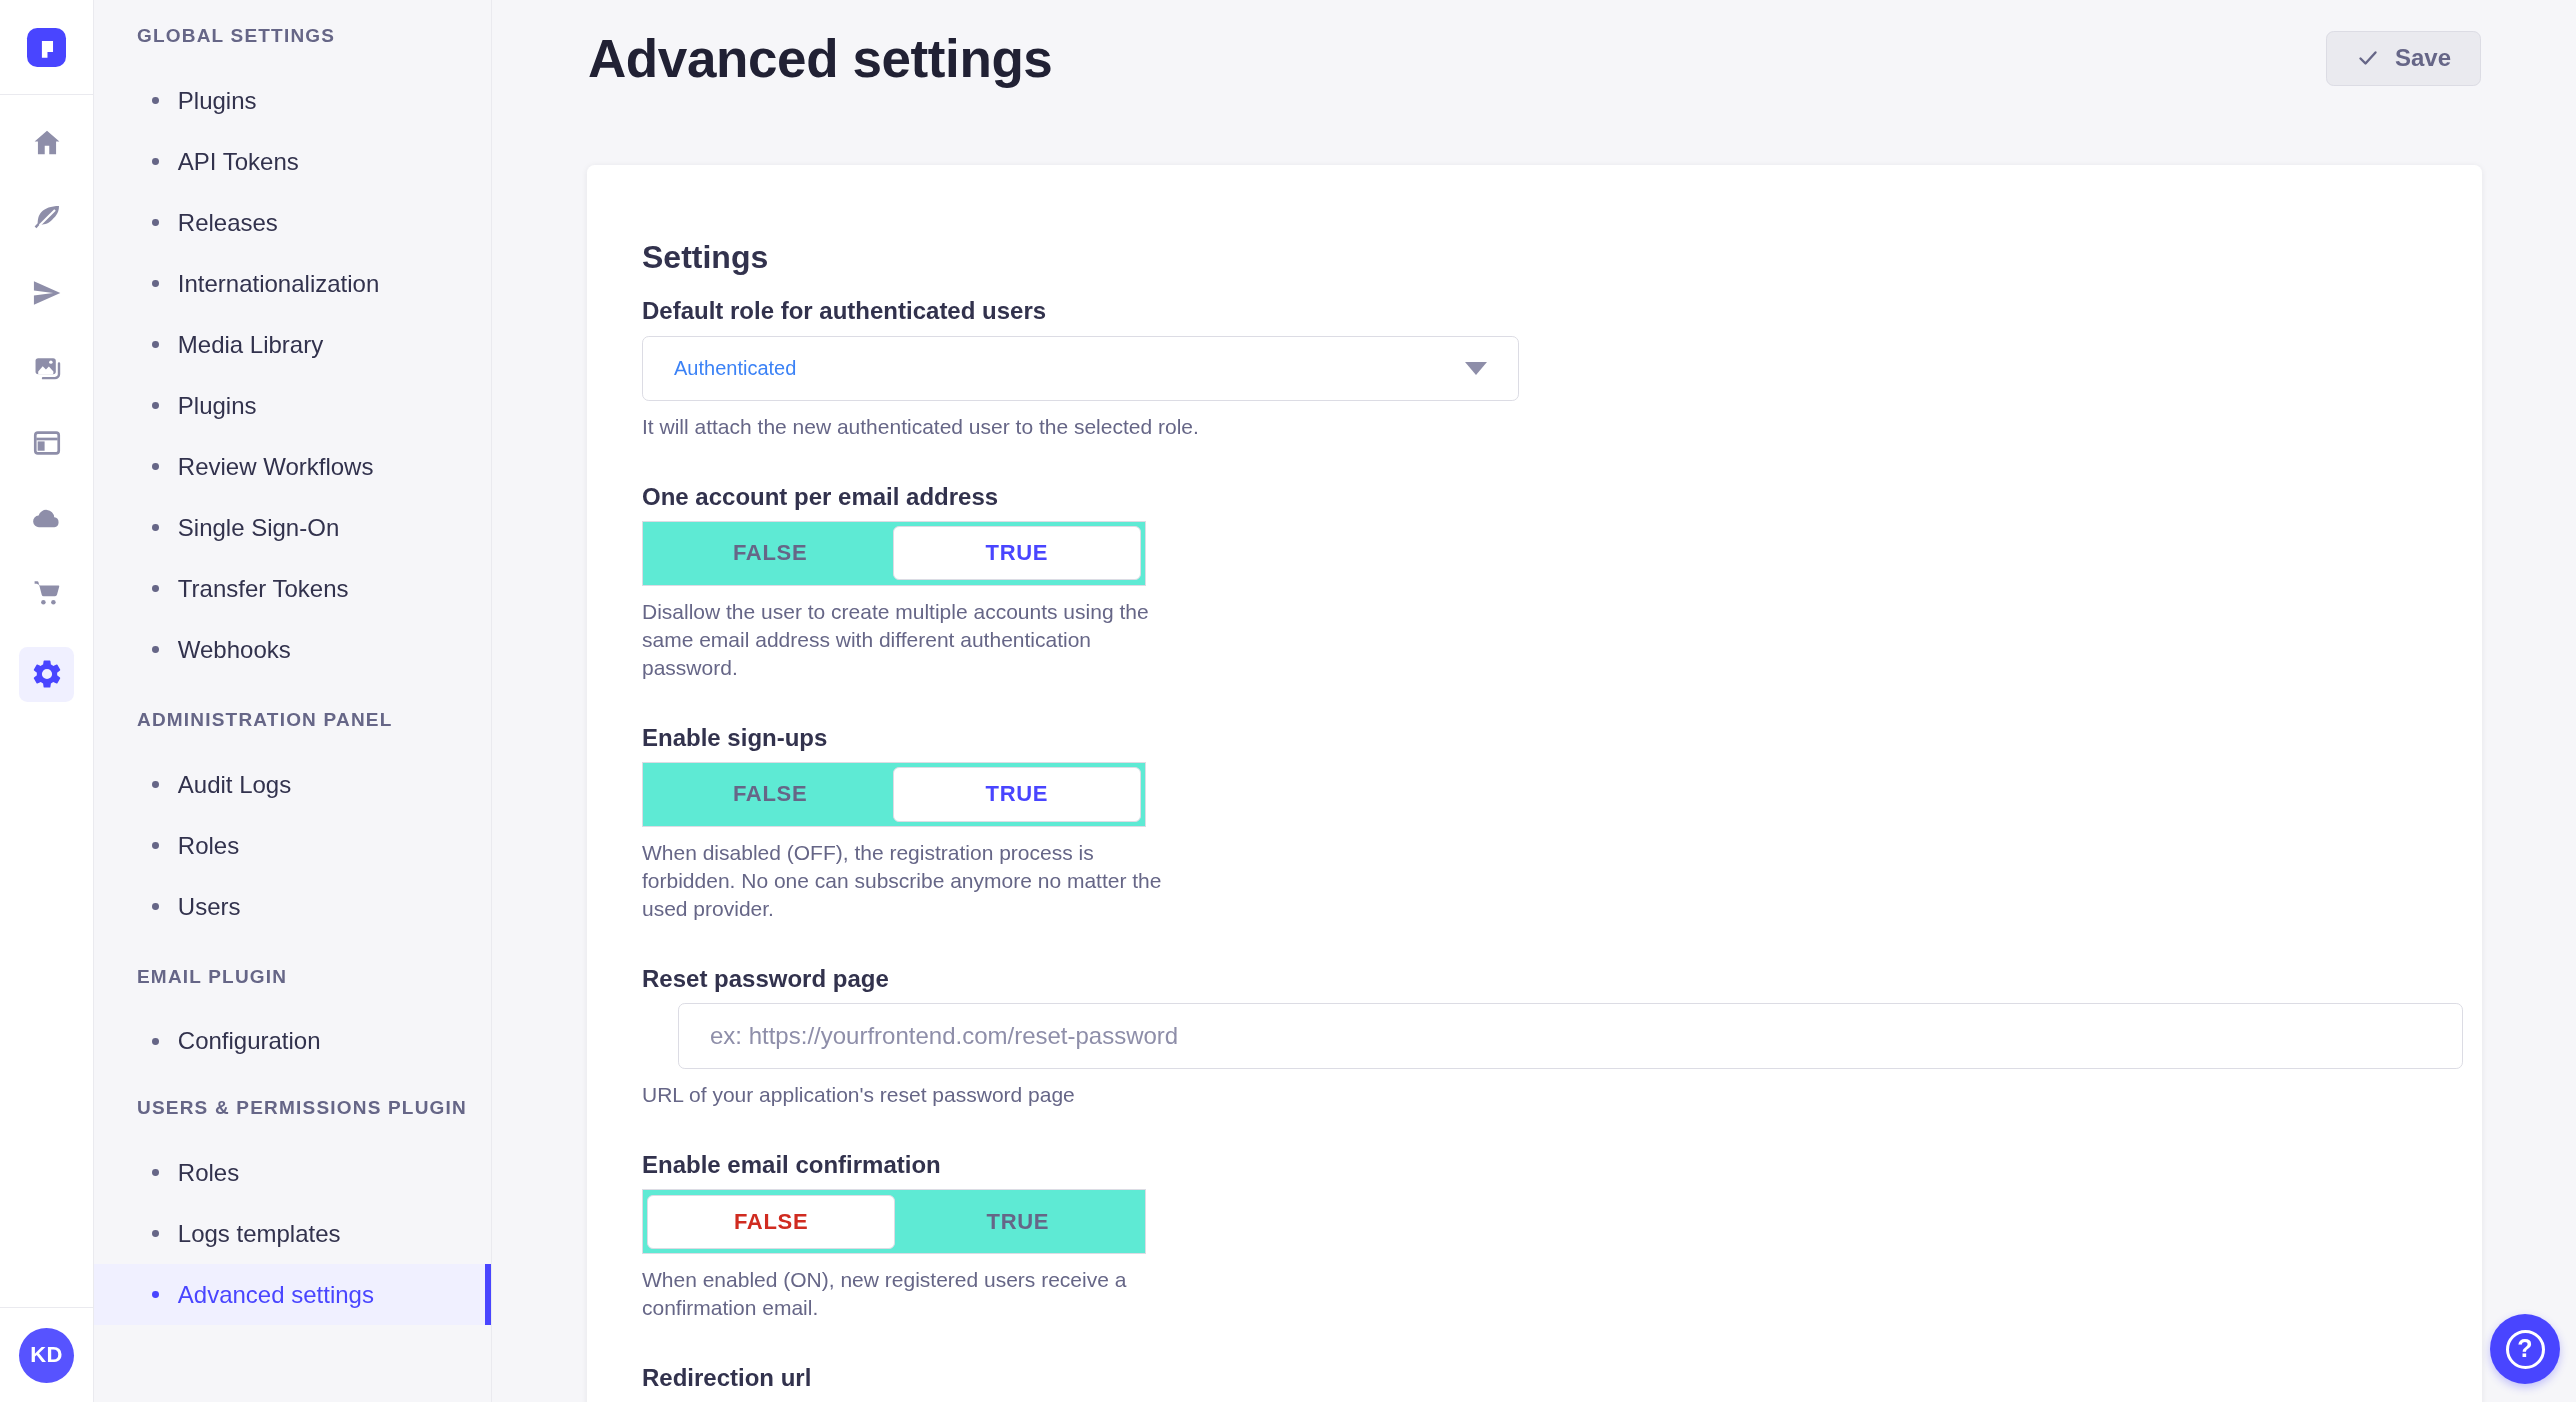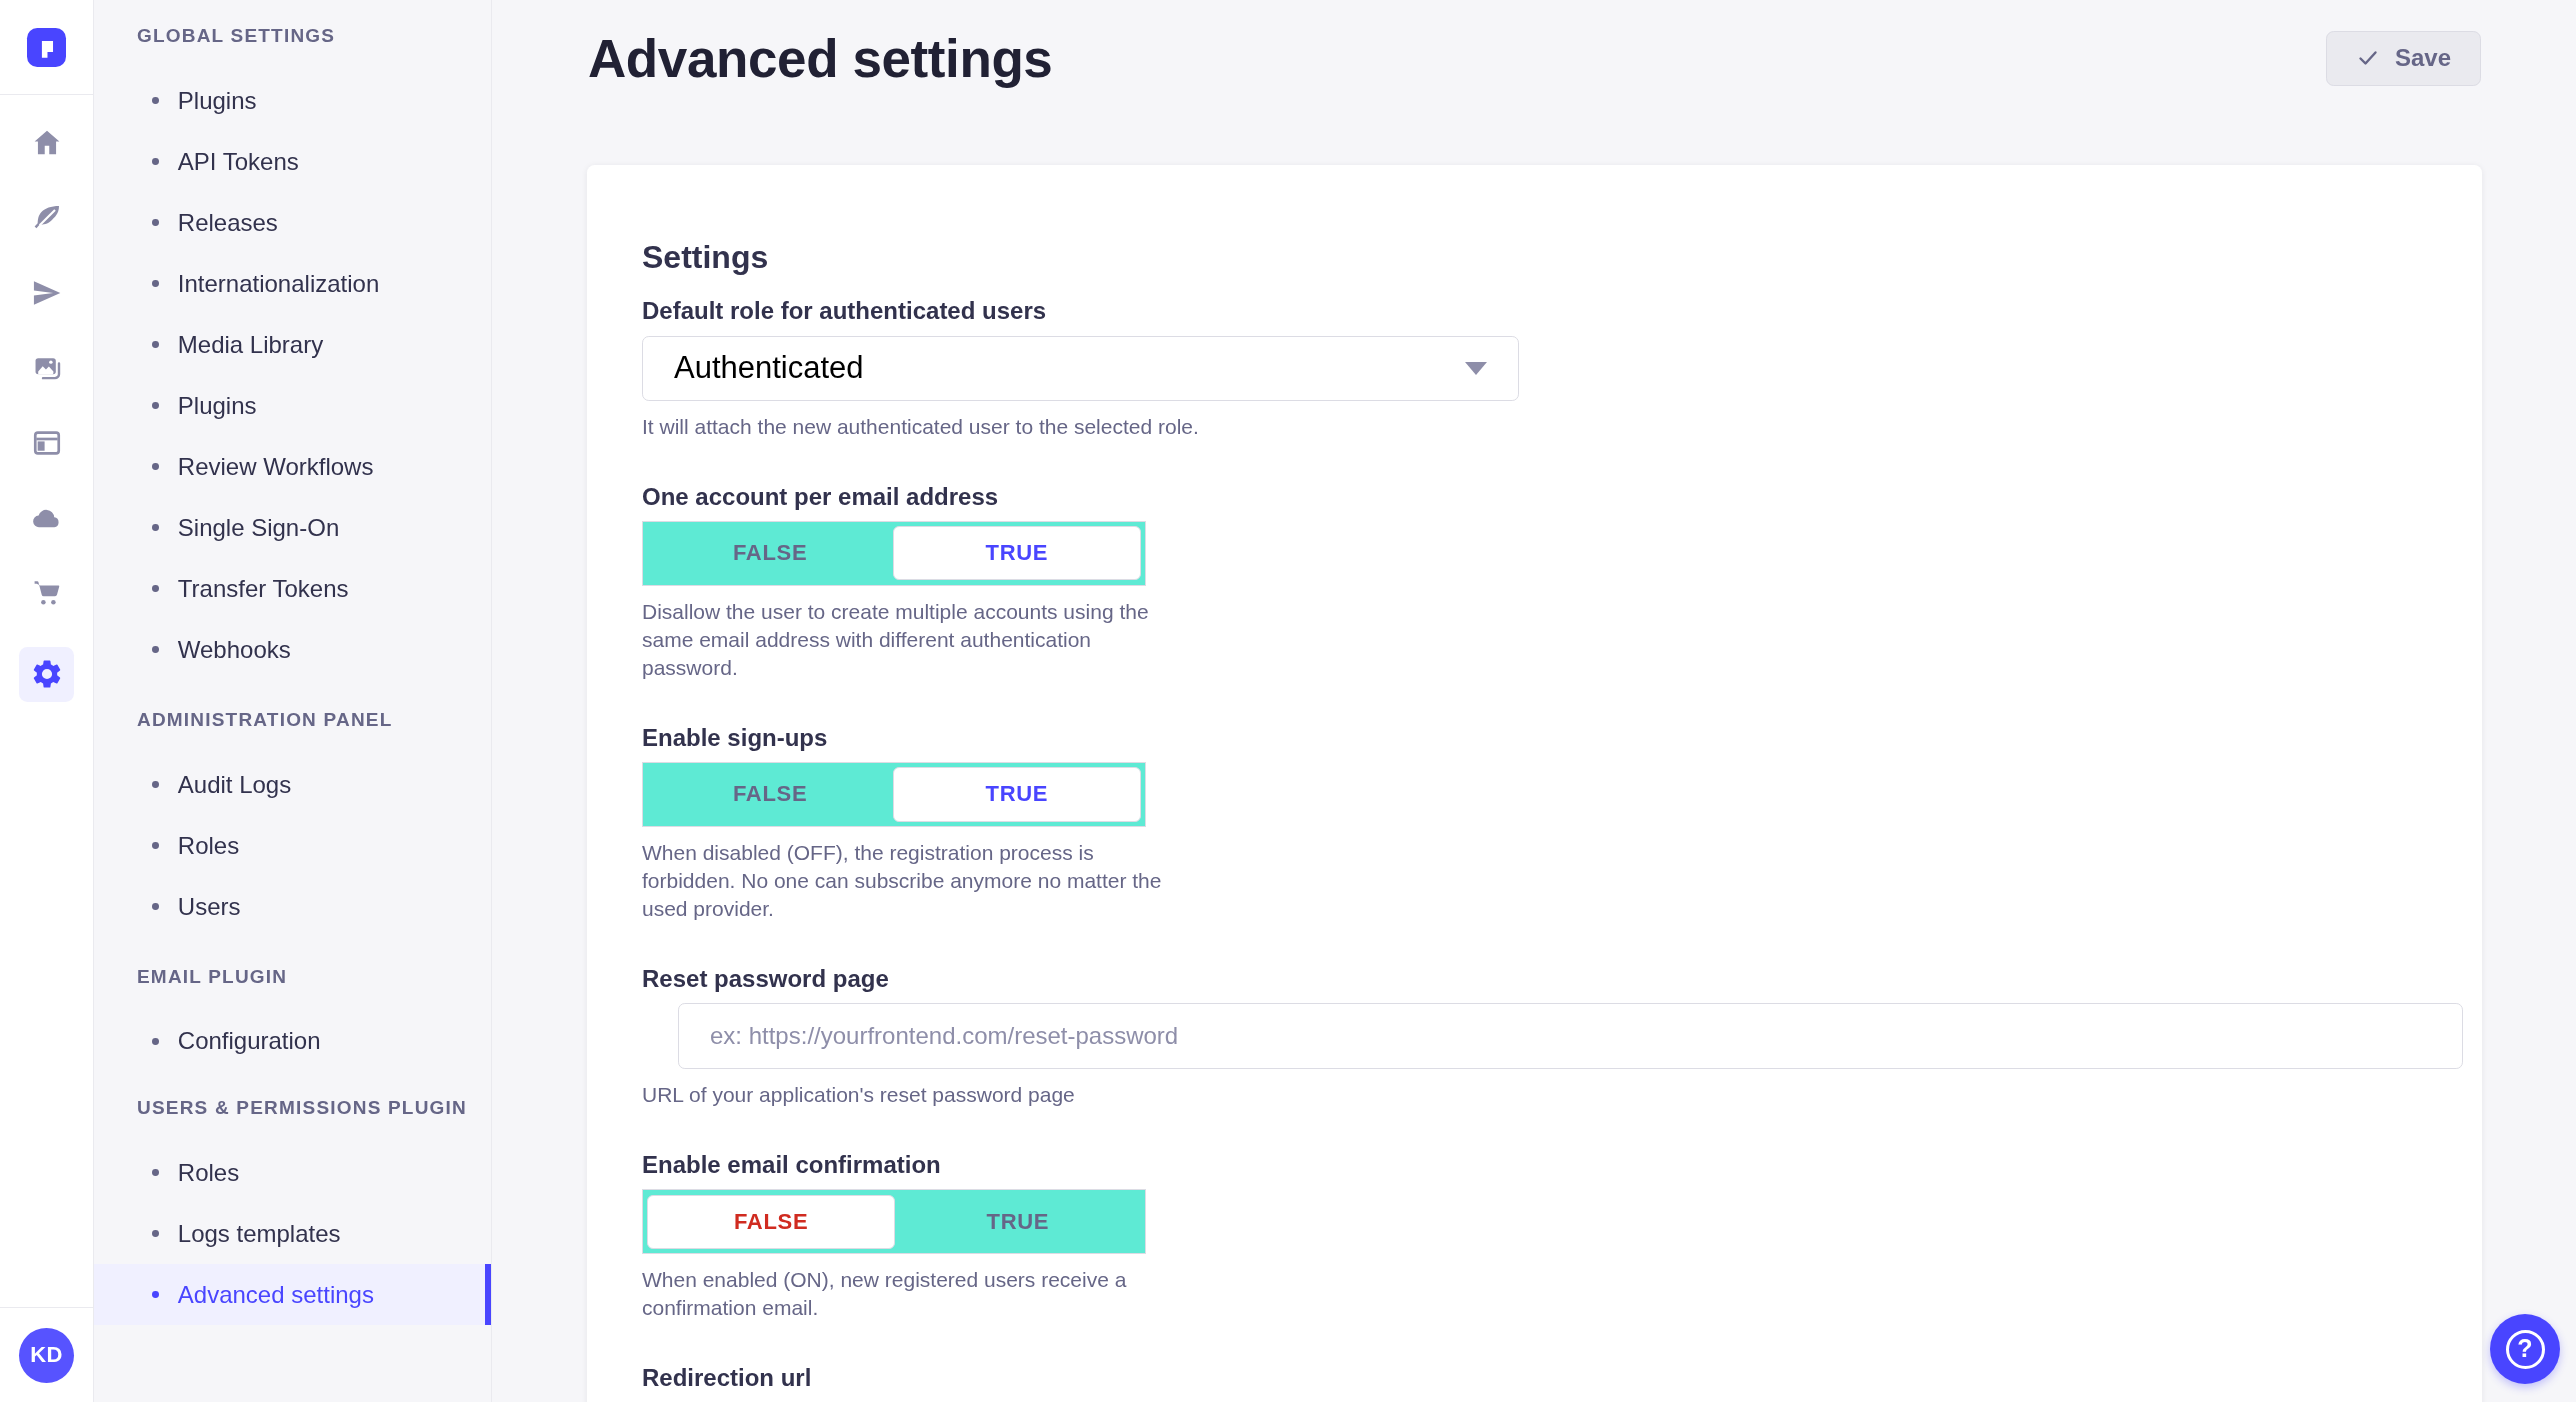--- a/index.html
+++ b/index.html
@@ -80,21 +80,21 @@
 
   .field { margin-top:41px; }
   .field:first-of-type { margin-top:0; }
   .field-label { font-size:24px; font-weight:600; color:#32324d; line-height:29px; margin-bottom:10.2px; }
   .hint { margin-top:12px; font-size:21px; line-height:28px; color:#666687; white-space:pre-line; }
 
   .select-box {
     width:877px; height:65px; background:#fff; border:1.7px solid #dcdce4; border-radius:6.8px;
     display:flex; align-items:center; justify-content:space-between; padding:0 31px; cursor:pointer;
   }
-  .select-value { font-size:31px; color:#000000; }
+  .select-value { font-size:20px; color:#3b82f6; }
   .caret { width:0; height:0; border-left:11px solid transparent; border-right:11px solid transparent; border-top:13.6px solid #8e8ea9; }
 
   .toggle {
     width:504px; height:65px; background:#5eead4; border:1.7px solid #dcdce4; border-radius:0;
     display:flex; padding:4.3px; cursor:pointer;
   }
   .toggle-opt {
     flex:1; display:flex; align-items:center; justify-content:center;
     font-size:22px; font-weight:700; letter-spacing:0.7px; color:#666687; border-radius:6px;
   }

